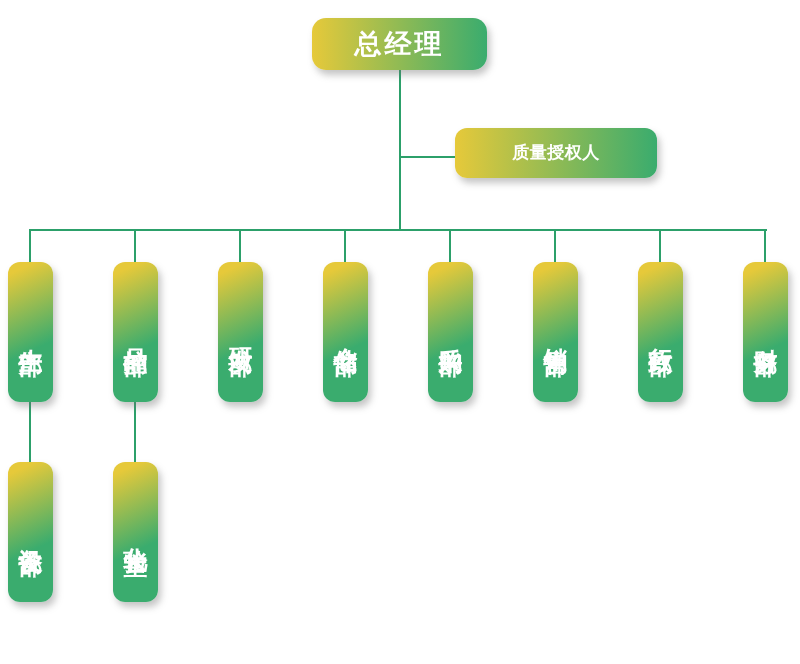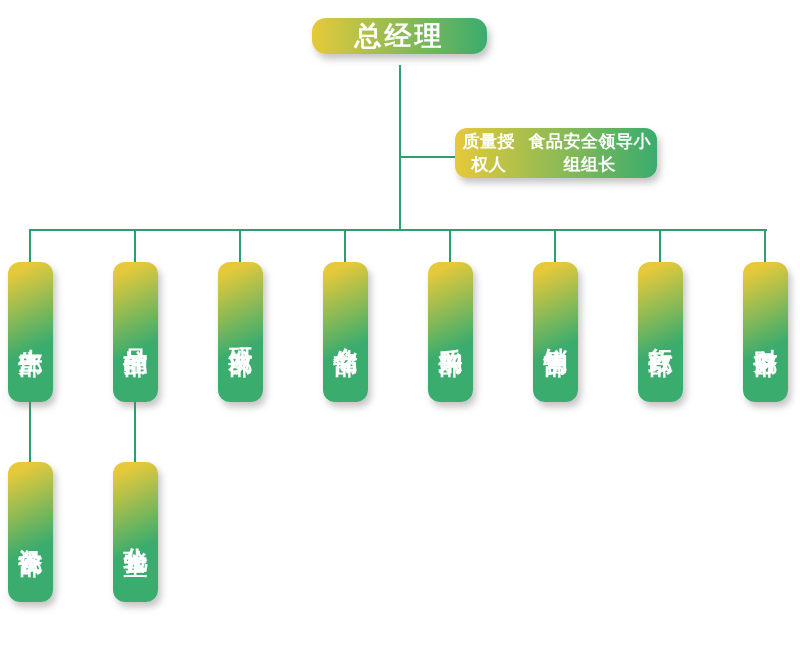--- a/index.html
+++ b/index.html
@@ -9,21 +9,21 @@
   }
   .line{position:absolute;background:var(--line,#2ca06a);}
   .box{
     position:absolute;display:flex;align-items:center;justify-content:center;
     color:#ffffff;border-radius:12px;
     box-shadow:3px 5px 7px rgba(110,110,110,0.40);
   }
   .hgrad{background:linear-gradient(90deg,var(--grad_start,#e6c93a),var(--grad_end,#3aac6e));}
   .vgrad{background:linear-gradient(155deg,var(--grad_start,#e6c93a) 8%,var(--grad_end,#3aac6e) 62%);}
   .root{
-    left:312px;top:18px;width:175px;height:36px;border-radius:14px;
+    left:312px;top:18px;width:175px;height:52px;border-radius:14px;
     font-size:27px;font-weight:bold;letter-spacing:3px;
   }
   .advisor{
     left:455px;top:128px;width:202px;height:50px;border-radius:12px;
     flex-direction:row;font-size:17px;font-weight:bold;line-height:1.38;
     text-align:center;letter-spacing:0.5px;
   }
   .dept{top:262px;width:45px;height:140px;}
   .sub{top:462px;width:45px;height:140px;}
   .vlabel{
@@ -51,21 +51,20 @@
 
   <div class="line" style="left:29px;top:401px;width:2px;height:62px;"></div>
   <div class="line" style="left:134px;top:401px;width:2px;height:62px;"></div>
 
   <div class="box hgrad root">
     <span>总经理</span>
   </div>
 
   <div class="box hgrad advisor">
     <span>质量授权人</span>
-    <span>食品安全领导小组组长</span>
   </div>
 
   <div class="box vgrad dept" style="left:8px;">
     <span class="vlabel">生产部</span>
   </div>
   <div class="box vgrad dept" style="left:113px;">
     <span class="vlabel">品控部</span>
   </div>
   <div class="box vgrad dept" style="left:218px;">
     <span class="vlabel">研发部</span>

